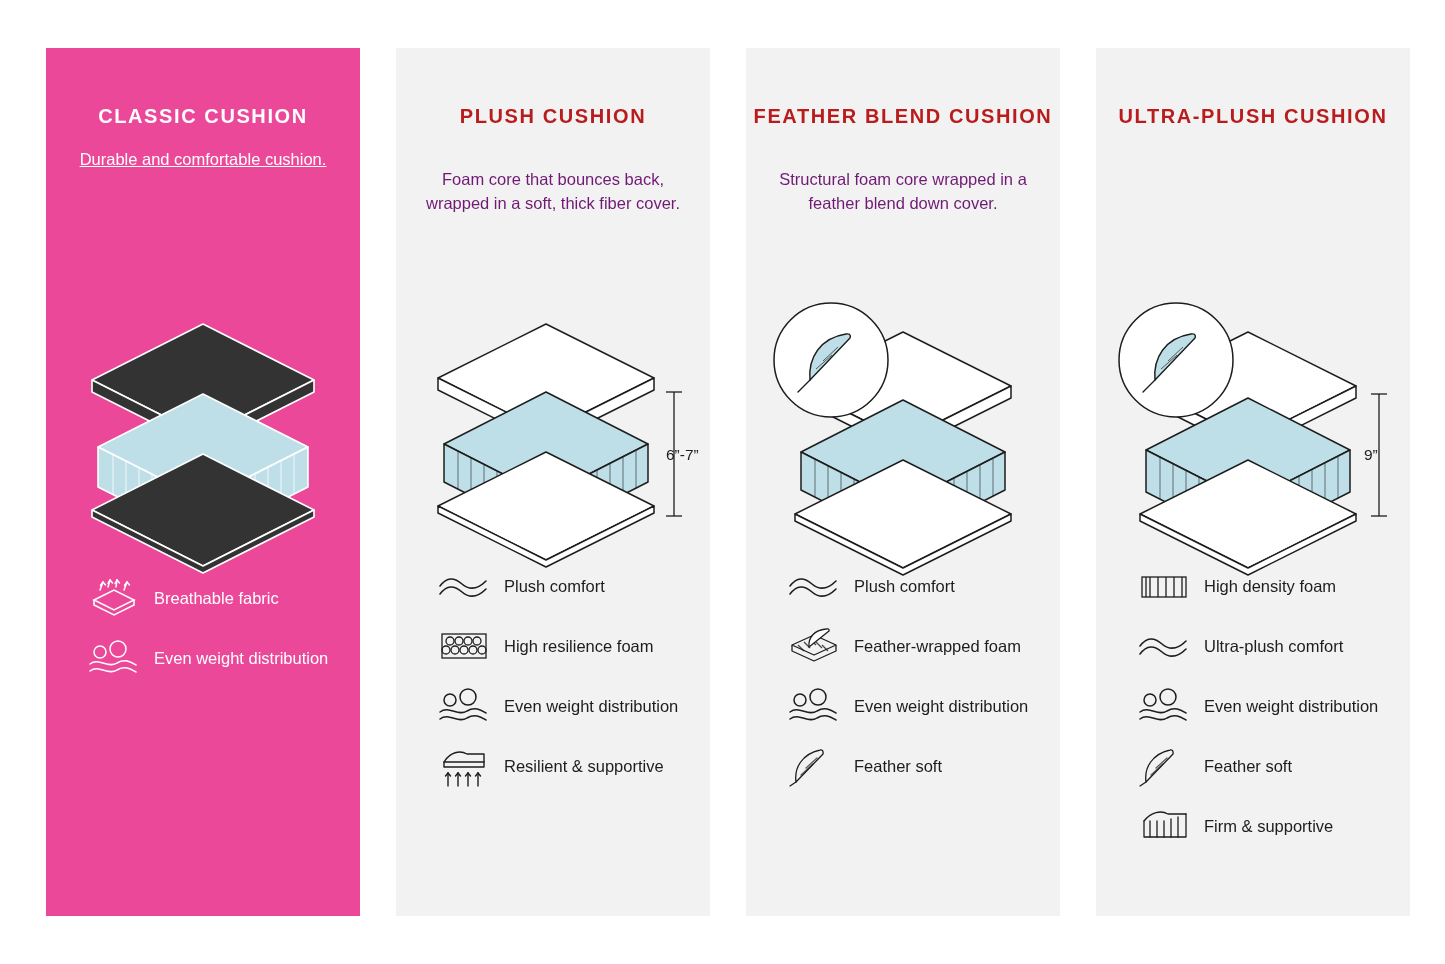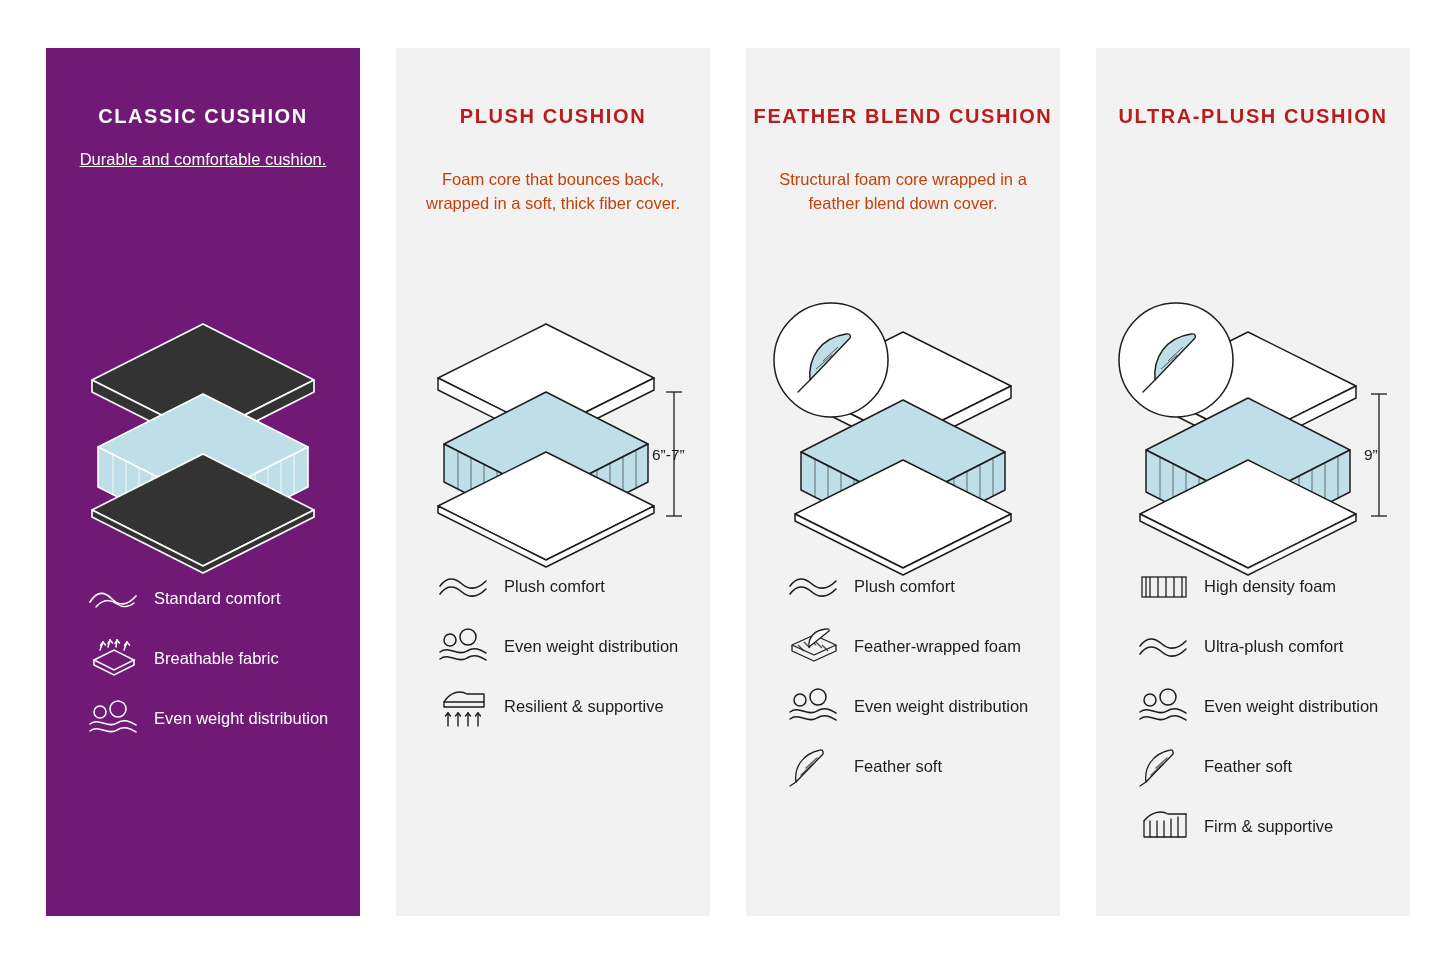--- a/index.html
+++ b/index.html
@@ -32,21 +32,21 @@
 
   .card {
     position: relative;
     width: 314px;
     height: 868px;
     background: #f2f2f2;
     box-sizing: border-box;
     overflow: hidden;
   }
   .card.dark {
-    background: #701a75;
+    background: #ec4899;
   }
 
   .card-title {
     position: absolute;
     left: 0;
     right: 0;
     top: 56px;
     text-align: center;
     font-size: 20px;
     font-weight: bold;
@@ -58,21 +58,21 @@
     color: #ffffff;
   }
 
   .card-sub {
     position: absolute;
     left: 26px;
     right: 26px;
     top: 120px;
     text-align: center;
     font-size: 16.5px;
-    color: #c2410c;
+    color: #701a75;
     line-height: 1.45;
   }
   .card.dark .card-sub {
     color: #ffffff;
     top: 100px;
     text-decoration: underline;
   }
 
   .diagram {
     position: absolute;
@@ -164,29 +164,20 @@
           </g>
 
           <g stroke="#ffffff" stroke-width="1.6" fill="#333333" stroke-linejoin="round">
             <polygon points="157,178 268,234 157,290 46,234"></polygon>
             <polygon points="46,234 46,241 157,297 268,241 268,234 157,290"></polygon>
           </g>
         </svg>
       </div>
 
       <div class="features">
-        <div class="feature">
-          <span class="ficon">
-            <svg width="56" height="26" viewBox="0 0 56 26">
-              <path d="M4 17 C11 6, 18 6, 26 14 C33 21, 41 21, 50 11" stroke="#ffffff" stroke-width="1.7" fill="none" stroke-linecap="round"></path>
-              <path d="M10 22 C17 14, 24 14, 31 19 C37 23, 43 22, 48 18" stroke="#ffffff" stroke-width="1.4" fill="none" stroke-linecap="round"></path>
-            </svg>
-          </span>
-          <span class="flabel">Standard comfort</span>
-        </div>
         <div class="feature">
           <span class="ficon">
             <svg width="56" height="40" viewBox="0 0 56 40">
               <g stroke="#ffffff" stroke-width="1.5" fill="none" stroke-linecap="round">
                 <path d="M8 22 L28 12 L48 22 L28 32 Z"></path>
                 <path d="M8 22 L8 27 L28 37 L48 27 L48 22"></path>
                 <path d="M14 12 L17 4"></path>
                   <path d="M22 9 L24 2"></path>
                   <path d="M30 9 L31 2"></path>
                   <path d="M38 12 L41 4"></path>
@@ -255,31 +246,50 @@
             <polygon points="42,230 42,237 150,291 258,237 258,230 150,284"></polygon>
           </g>
 
           <g stroke="#1d1d1d" stroke-width="1.3">
             <line x1="278" y1="116" x2="278" y2="240"></line>
             <line x1="270" y1="116" x2="286" y2="116"></line>
             <line x1="270" y1="240" x2="286" y2="240"></line>
           </g>
         </svg>
       </div>
-      <div class="dim" style="left:256px; top:398px;">6”-7”</div>
+      <div class="dim" style="left:270px; top:398px;">6”-7”</div>
 
       <div class="features">
         <div class="feature">
           <span class="ficon">
             <svg width="56" height="26" viewBox="0 0 56 26">
               <path d="M4 13 C11 4, 18 4, 26 11 C33 17, 41 17, 50 8" stroke="#1d1d1d" stroke-width="1.6" fill="none" stroke-linecap="round"></path>
               <path d="M4 21 C11 12, 18 12, 26 19 C33 25, 41 25, 50 16" stroke="#1d1d1d" stroke-width="1.6" fill="none" stroke-linecap="round"></path>
             </svg>
           </span>
           <span class="flabel">Plush comfort</span>
+        </div>
+        <div class="feature">
+          <span class="ficon">
+            <svg width="56" height="40" viewBox="0 0 56 40">
+              <g stroke="#1d1d1d" stroke-width="1.3" fill="none">
+                <rect x="6" y="8" width="44" height="24"></rect>
+                <circle cx="14" cy="15" r="4"></circle>
+                  <circle cx="23" cy="15" r="4"></circle>
+                  <circle cx="32" cy="15" r="4"></circle>
+                  <circle cx="41" cy="15" r="4"></circle>
+                <circle cx="10" cy="24" r="4"></circle>
+                  <circle cx="19" cy="24" r="4"></circle>
+                  <circle cx="28" cy="24" r="4"></circle>
+                  <circle cx="37" cy="24" r="4"></circle>
+                  <circle cx="46" cy="24" r="4"></circle>
+              </g>
+            </svg>
+          </span>
+          <span class="flabel">High resilience foam</span>
         </div>
         <div class="feature">
           <span class="ficon">
             <svg width="56" height="40" viewBox="0 0 56 40">
               <g stroke="#1d1d1d" stroke-width="1.5" fill="none" stroke-linecap="round">
                 <circle cx="14" cy="14" r="6"></circle>
                 <circle cx="32" cy="11" r="8"></circle>
                 <path d="M4 26 C13 19, 22 31, 31 25 C39 20, 45 24, 50 27"></path>
                 <path d="M4 33 C13 26, 22 38, 31 32 C39 27, 45 31, 50 34"></path>
               </g>

